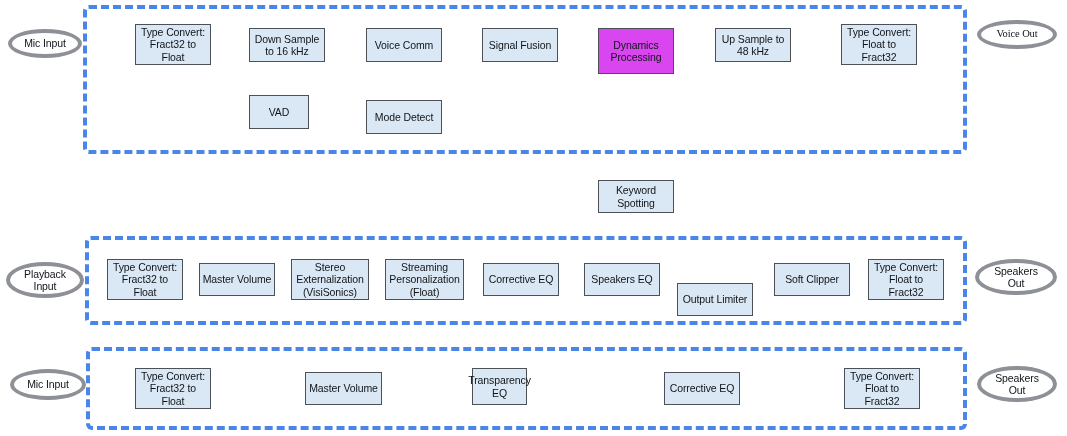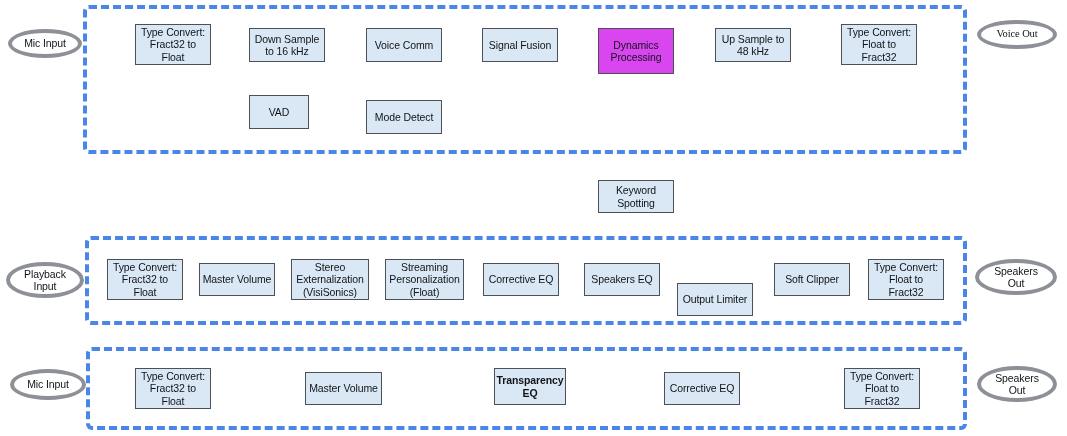--- a/index.html
+++ b/index.html
@@ -103,21 +103,21 @@
       <div class="node" style="left: 584px; top: 263px; width: 76px; height: 33px; background: rgb(218, 232, 245); border-color: rgb(76, 81, 88); color: rgb(17, 20, 24);">Speakers EQ</div>
       <div class="node" style="left: 677px; top: 263px; width: 76px; height: 33px; background: rgb(218, 232, 245); border-color: rgb(76, 81, 88); color: rgb(17, 20, 24); margin-top: 20px;">Output Limiter</div>
       <div class="node" style="left: 774px; top: 263px; width: 76px; height: 33px; background: rgb(218, 232, 245); border-color: rgb(76, 81, 88); color: rgb(17, 20, 24);">Soft Clipper</div>
       <div class="node" style="left: 868px; top: 259px; width: 76px; height: 41px; background: rgb(218, 232, 245); border-color: rgb(76, 81, 88); color: rgb(17, 20, 24);">Type Convert:
 Float to
 Fract32</div>
       <div class="node" style="left: 135px; top: 368px; width: 76px; height: 41px; background: rgb(218, 232, 245); border-color: rgb(76, 81, 88); color: rgb(17, 20, 24);">Type Convert:
 Fract32 to
 Float</div>
       <div class="node" style="left: 305px; top: 372px; width: 77px; height: 33px; background: rgb(218, 232, 245); border-color: rgb(76, 81, 88); color: rgb(17, 20, 24);">Master Volume</div>
-      <div class="node" style="left: 494px; top: 368px; width: 72px; height: 37px; background: rgb(218, 232, 245); border-color: rgb(76, 81, 88); color: rgb(17, 20, 24); font-weight: bold;">Transparency
+      <div class="node" style="left: 472px; top: 368px; width: 55px; height: 37px; background: rgb(218, 232, 245); border-color: rgb(76, 81, 88); color: rgb(17, 20, 24);">Transparency
 EQ</div>
       <div class="node" style="left: 664px; top: 372px; width: 76px; height: 33px; background: rgb(218, 232, 245); border-color: rgb(76, 81, 88); color: rgb(17, 20, 24);">Corrective EQ</div>
       <div class="node" style="left: 844px; top: 368px; width: 76px; height: 41px; background: rgb(218, 232, 245); border-color: rgb(76, 81, 88); color: rgb(17, 20, 24);">Type Convert:
 Float to
 Fract32</div>
     </div>
   <div id="terminals-layer">
       <div class="terminal" style="left: 8px; top: 29px; width: 74px; height: 29px; background: rgb(255, 255, 255); border-color: rgb(141, 144, 150); color: rgb(17, 20, 24);">Mic Input</div>
       <div class="terminal" style="left: 977px; top: 20px; width: 80px; height: 29px; background: rgb(255, 255, 255); border-color: rgb(141, 144, 150); color: rgb(17, 20, 24); font-family: Liberation Serif, serif;">Voice Out</div>
       <div class="terminal" style="left: 6px; top: 262px; width: 78px; height: 36px; background: rgb(255, 255, 255); border-color: rgb(141, 144, 150); color: rgb(17, 20, 24);">Playback

